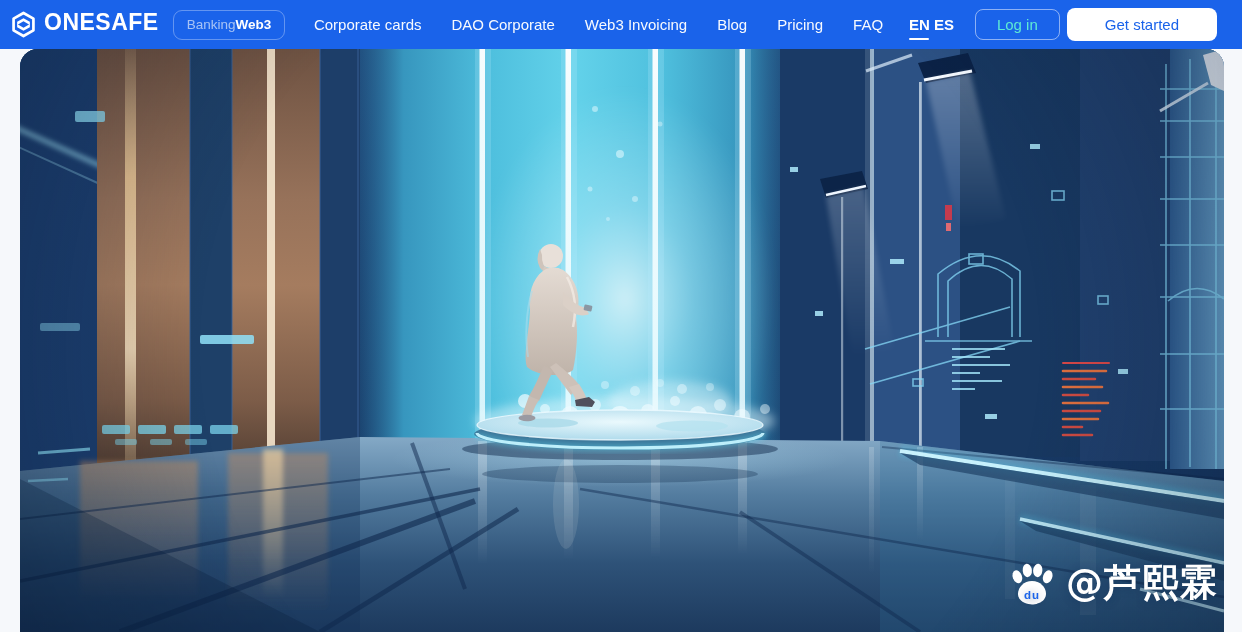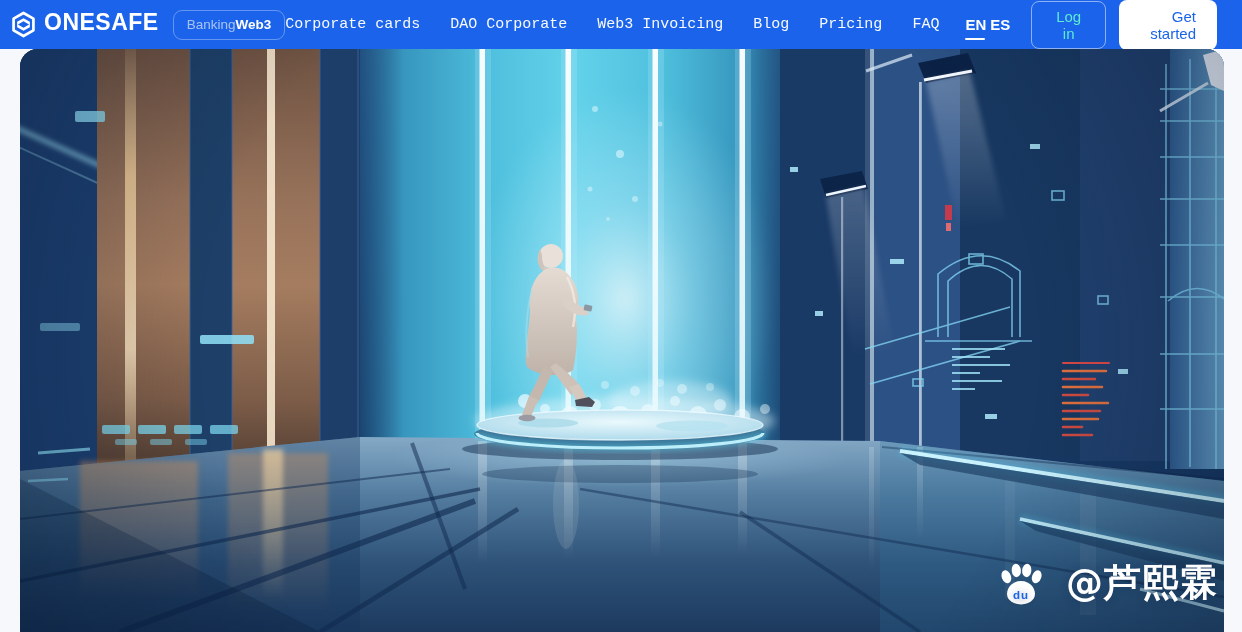--- a/index.html
+++ b/index.html
@@ -17,47 +17,47 @@
   }
   .brand { display:flex; align-items:flex-start; gap:7px; cursor:pointer; flex:0 0 auto; }
   .brand-text { font-size:23px; font-weight:800; letter-spacing:.5px; line-height:1; }
   .mode-toggle {
     margin-left:14px; display:flex; align-items:center; gap:0;
     border:1px solid rgba(255,255,255,.32); border-radius:9px;
     padding:0 13px; height:30px;
   }
   .mode-option { font-size:13.5px; color:rgba(221,232,250,.72); cursor:pointer; white-space:nowrap; }
   .mode-option.active { color:#ffffff; font-weight:600; }
-  .main-nav { display:flex; align-items:center; gap:30px; margin-left:auto;font-family:Liberation Mono, monospace; }
+  .main-nav { display:flex; align-items:center; gap:30px; margin-left:auto; }
   .main-nav a { color:rgba(255,255,255,.97); text-decoration:none; font-size:15px; white-space:nowrap; cursor:pointer; }
   .lang { display:flex; gap:4px; margin-left:26px; font-weight:700; font-size:15px; }
   .lang-option { position:relative; cursor:pointer; }
   .lang-option.active::after {
     content:''; position:absolute; left:0; right:1px; bottom:-7px;
     height:2.5px; background:#fff; border-radius:2px;
   }
   .login-btn {
     margin-left:21px; background:transparent; color:#5eead4;
     border:1px solid rgba(255,255,255,.5); border-radius:8px;
     padding:6px 21px; font-size:15px; font-family:inherit; cursor:pointer;
   }
   .cta-btn {
-    margin-left:13px; background:#fff; color:#1a63ea; border:none;
-    border-radius:8px; padding:8px 21px; font-size:15px; font-weight:500;
+    margin-left:7px; background:#fff; color:#1a63ea; border:none;
+    border-radius:8px; padding:8px 38px; font-size:15px; font-weight:500;
     font-family:inherit; cursor:pointer;text-align:right;
   }
   
   .hero {
     position:relative; margin:0 18px 0 20px; height:583px;
     border-radius:18px 18px 0 0; overflow:hidden; background:#16345e;
   }
   .hero svg.art { display:block; width:100%; height:100%; }
   .watermark {
     position:absolute; right:6px; bottom:24px;
-    display:flex; align-items:center; gap:22px;
+    display:flex; align-items:center; gap:11px;
     color:#fff; font-weight:700; font-size:37px; letter-spacing:1px;
     text-shadow:0 1px 8px rgba(10,40,80,.45);
     font-family:"DejaVu Sans","Liberation Sans",sans-serif;
   }
 </style>
 </head>
 <body>
 
 <header class="topbar">
   <div class="brand">

